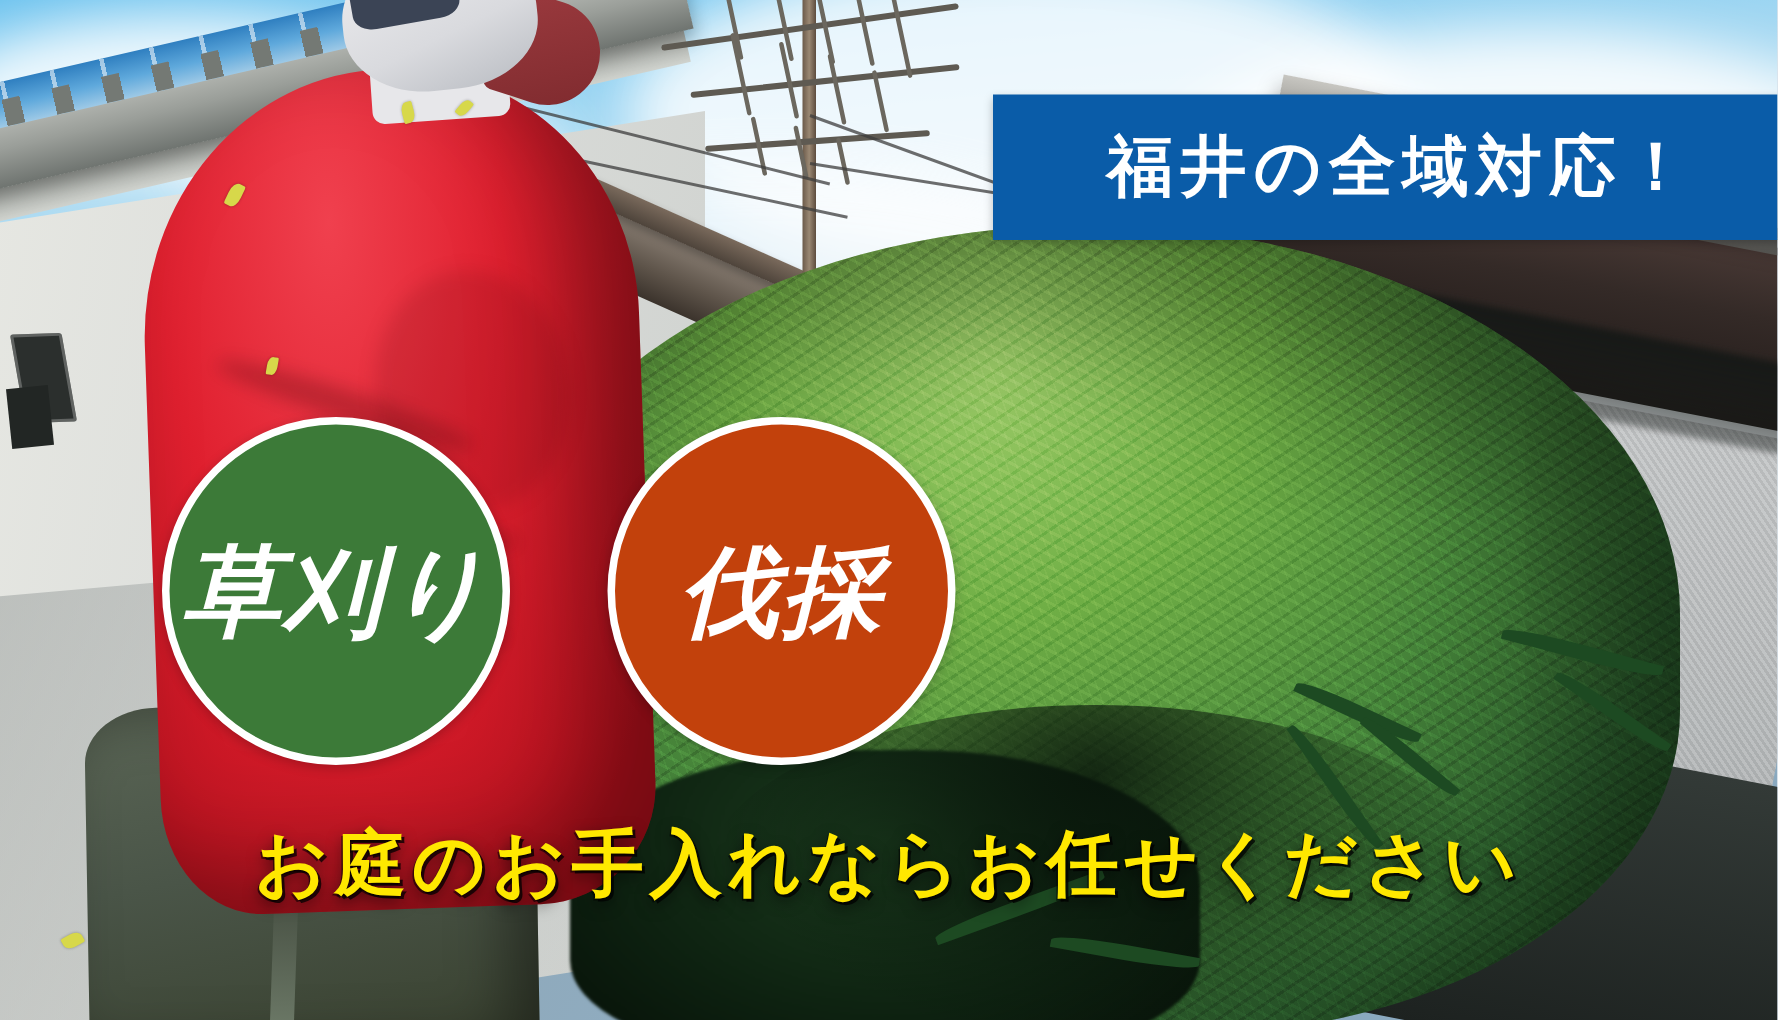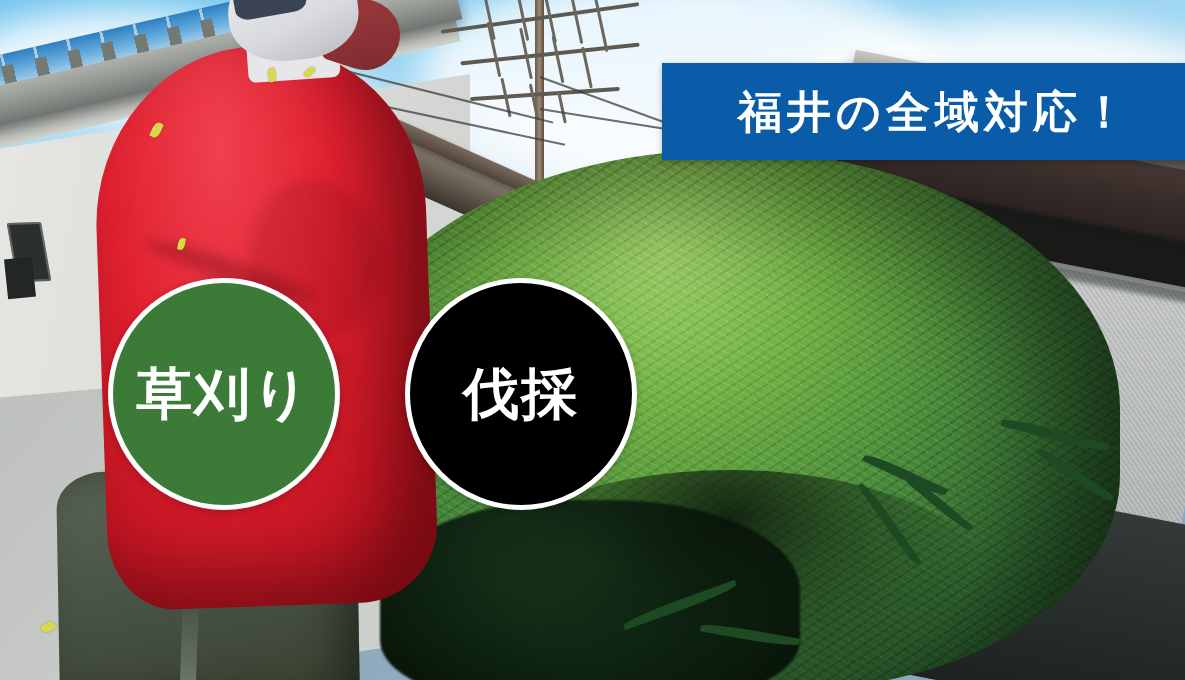--- a/index.html
+++ b/index.html
@@ -317,28 +317,29 @@
     top: 0;
     width: 232px; height: 232px;
     border-radius: 50%;
     border: 5px solid #ffffff;
     box-sizing: border-box;
     display: flex; align-items: center; justify-content: center;
     box-shadow: 0 2px 8px rgba(0,0,0,.22);
   }
   .circle .cl {
     color: #ffffff;
-    font-size: 56px;
+    font-size: 66px;
     font-weight: bold;
     letter-spacing: 2px;
     line-height: 1;
     white-space: nowrap;
+    font-style: italic;
   }
   .circle.c-1 { left: 0px;   background: #3c7a38; }
-  .circle.c-2 { left: 297px; background: #000000; }
+  .circle.c-2 { left: 297px; background: #c2410c; }
   .circle.c-3 { left: 594px; background: #3cad3c; }
 
   .tagline {
     position: absolute;
     left: 0; right: 0; top: 552px;
     text-align: center;
     color: #ffe800;
     font-size: 48px;
     font-weight: bold;
     letter-spacing: 4px;
@@ -443,14 +444,15 @@
 
   <div class="circles">
     <div class="circle c-1">
       <span class="cl">草刈り</span>
     </div>
     <div class="circle c-2">
       <span class="cl">伐採</span>
     </div>
   </div>
 
+  <div class="tagline">お庭のお手入れならお任せください</div>
 
 </div>
 
 </body></html>

